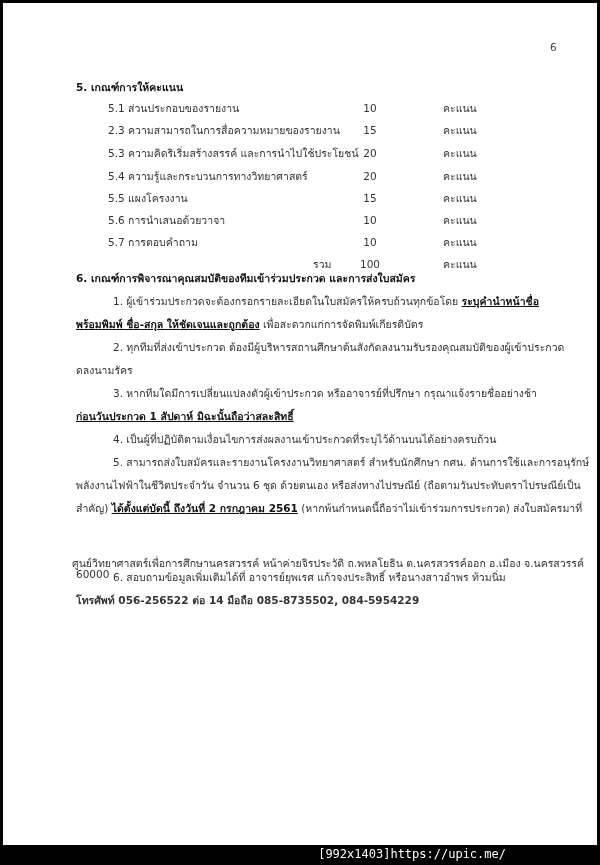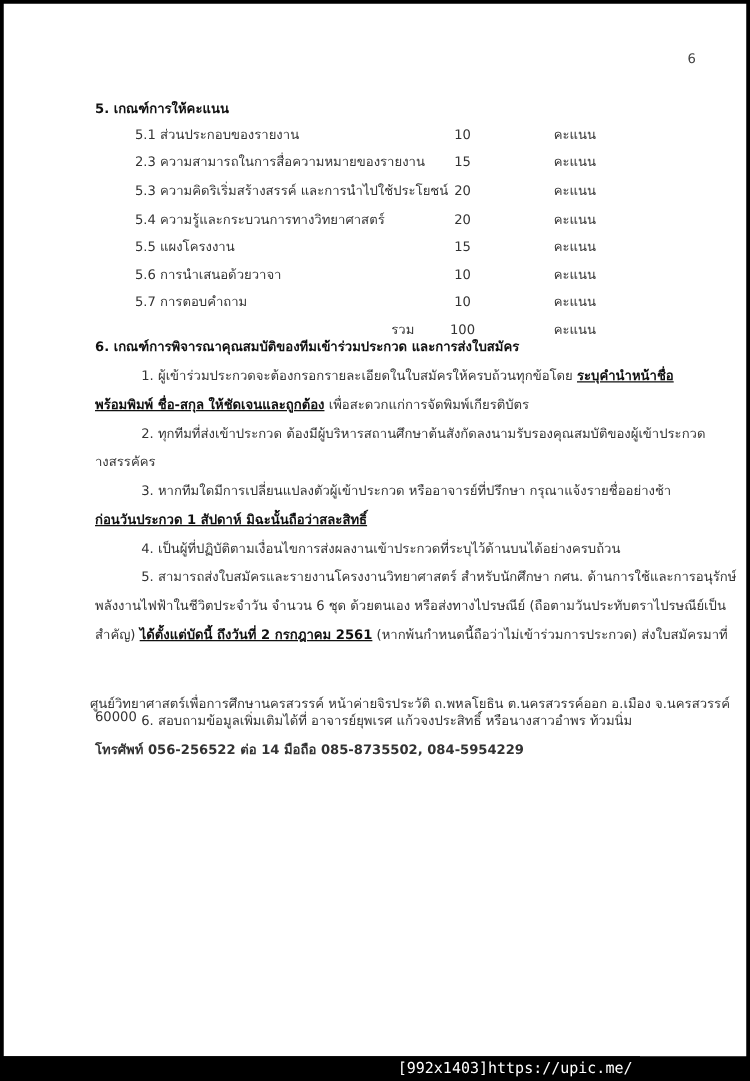--- a/index.html
+++ b/index.html
@@ -89,21 +89,21 @@
   <div class="line h" style="left:73px; top:268px;">6. เกณฑ์การพิจารณาคุณสมบัติของทีมเข้าร่วมประกวด และการส่งใบสมัคร</div>
 
   <div class="line" style="left:110px; top:291px;">
     <span>1. ผู้เข้าร่วมประกวดจะต้องกรอกรายละเอียดในใบสมัครให้ครบถ้วนทุกข้อโดย </span><span class="bu">ระบุคำนำหน้าชื่อ</span>
   </div>
   <div class="line" style="left:73px; top:314px;">
     <span class="bu">พร้อมพิมพ์ ชื่อ-สกุล ให้ชัดเจนและถูกต้อง</span><span> เพื่อสะดวกแก่การจัดพิมพ์เกียรติบัตร</span>
   </div>
 
   <div class="line" style="left:110px; top:337px;">2. ทุกทีมที่ส่งเข้าประกวด ต้องมีผู้บริหารสถานศึกษาต้นสังกัดลงนามรับรองคุณสมบัติของผู้เข้าประกวด</div>
-  <div class="line" style="left:73px; top:360px;">างสรรคัคร</div>
+  <div class="line" style="left:73px; top:360px;">ดลงนามรัคร</div>
 
   <div class="line" style="left:110px; top:383px;">3. หากทีมใดมีการเปลี่ยนแปลงตัวผู้เข้าประกวด หรืออาจารย์ที่ปรึกษา กรุณาแจ้งรายชื่ออย่างช้า</div>
   <div class="line bu" style="left:73px; top:406px;">ก่อนวันประกวด 1 สัปดาห์ มิฉะนั้นถือว่าสละสิทธิ์</div>
 
   <div class="line" style="left:110px; top:429px;">4. เป็นผู้ที่ปฏิบัติตามเงื่อนไขการส่งผลงานเข้าประกวดที่ระบุไว้ด้านบนได้อย่างครบถ้วน</div>
 
   <div class="line" style="left:110px; top:452px;">5. สามารถส่งใบสมัครและรายงานโครงงานวิทยาศาสตร์ สำหรับนักศึกษา กศน. ด้านการใช้และการอนุรักษ์</div>
   <div class="line" style="left:73px; top:475px;">พลังงานไฟฟ้าในชีวิตประจำวัน จำนวน 6 ชุด ด้วยตนเอง หรือส่งทางไปรษณีย์ (ถือตามวันประทับตราไปรษณีย์เป็น</div>
   <div class="line" style="left:73px; top:498px;">
     <span>สำคัญ) </span><span class="bu">ได้ตั้งแต่บัดนี้  ถึงวันที่ 2 กรกฎาคม 2561</span><span> (หากพ้นกำหนดนี้ถือว่าไม่เข้าร่วมการประกวด) ส่งใบสมัครมาที่</span>

